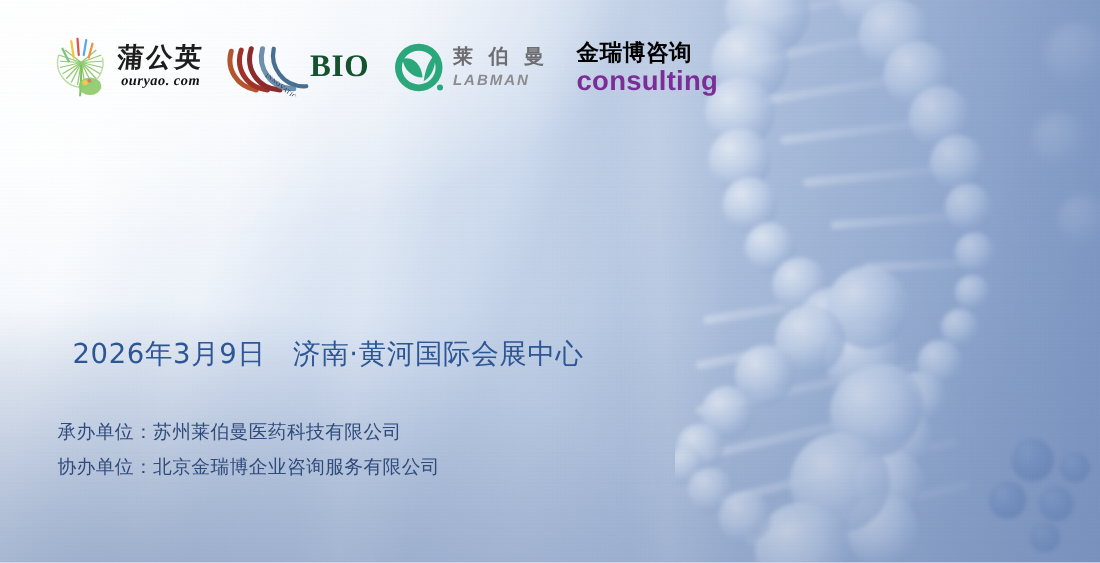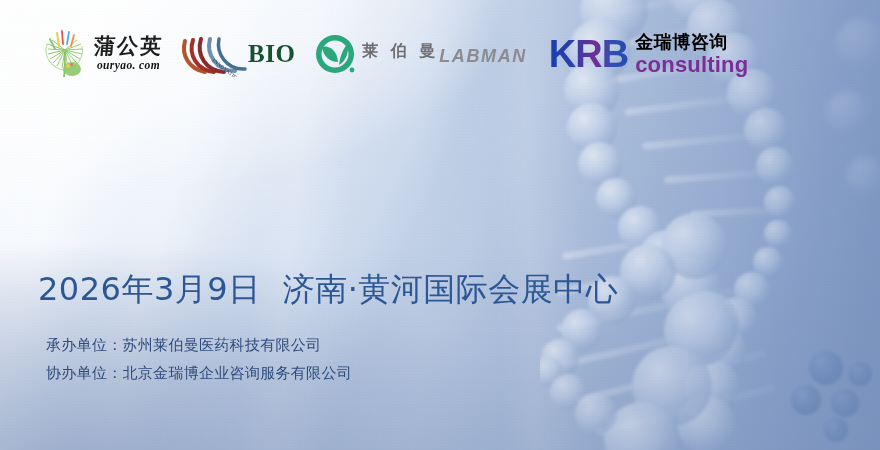--- a/index.html
+++ b/index.html
@@ -89,26 +89,26 @@
   
   #logo-bio{gap:1px;margin-left:16px;}
   #logo-bio .bio-word{
     font-family:"Liberation Serif","DejaVu Serif",serif;
     font-size:25px;font-weight:700;color:#14532d;letter-spacing:.5px;
     margin-left:-6px;
   }
 
   
   #logo-labman{gap:5px;margin-left:18px;}
-  #logo-labman .txtwrap{display:flex;flex-direction:row;line-height:1;justify-content:center;}
+  #logo-labman .txtwrap{display:flex;flex-direction:column;line-height:1;justify-content:center;}
   #logo-labman .cn{
     font-size:16px;font-weight:700;color:#6e6e72;letter-spacing:4px;
   }
   #logo-labman .en{
-    font-size:18px;font-weight:700;font-style:italic;color:#8b8b90;
+    font-size:12px;font-weight:700;font-style:italic;color:#8b8b90;
     letter-spacing:1.6px;margin-top:4px;
   }
 
   
   #logo-krb{gap:7px;margin-left:22px;}
   #logo-krb .krb-word{
     font-size:38px;font-weight:800;letter-spacing:-1px;line-height:1;
     background:linear-gradient(90deg,#1b3fae 0%,#2c3fa8 30%,#6f2f93 58%,#2f4fb5 80%,#2647ad 100%);
     -webkit-background-clip:text;background-clip:text;color:transparent;
     font-family:"Liberation Sans","DejaVu Sans",sans-serif;
@@ -122,23 +122,23 @@
   .title-line{
     font-family:"DejaVu Sans","Liberation Sans",sans-serif;
     font-size:44px;font-weight:900;color:#1f4d96;
     letter-spacing:.5px;line-height:1.30;white-space:nowrap;
     transform:scaleX(.965);transform-origin:left center;
     text-shadow:0 1px 0 rgba(255,255,255,.30);
   }
 
   
   #date-venue{
-    position:absolute;left:38px;top:268px;z-index:6;
+    position:absolute;left:58px;top:268px;z-index:6;
     font-family:"DejaVu Sans","Liberation Sans",sans-serif;
-    font-size:32px;font-weight:400;color:#2d5694;
+    font-size:22px;font-weight:400;color:#2d5694;
     letter-spacing:.5px;white-space:nowrap;
     display:flex;align-items:baseline;text-align:center;
   }
   #date-venue .venue{margin-left:22px;}
 
   
   #organizers{
     position:absolute;left:46px;top:336px;z-index:6;
     display:flex;flex-direction:column;gap:9px;
   }
@@ -337,21 +337,20 @@
         <path d="M35 11 C 30 17, 27 24, 26 33 C 33 29, 36 20, 35 11 Z" fill="#2aa87b"></path>
         <circle cx="39" cy="38" r="2.4" fill="#2aa87b"></circle>
       </svg>
       <div class="txtwrap">
         <span class="cn">莱 伯 曼</span>
         <span class="en">LABMAN</span>
       </div>
     </div>
 
     <div class="logo" id="logo-krb">
-      <span class="krb-word">KRB</span>
       <div class="txtwrap">
         <span class="cn">金瑞博咨询</span>
         <span class="en">consulting</span>
       </div>
     </div>
   </div>
 
 
   <div id="date-venue">
     <span class="date">2026年3月9日</span>

